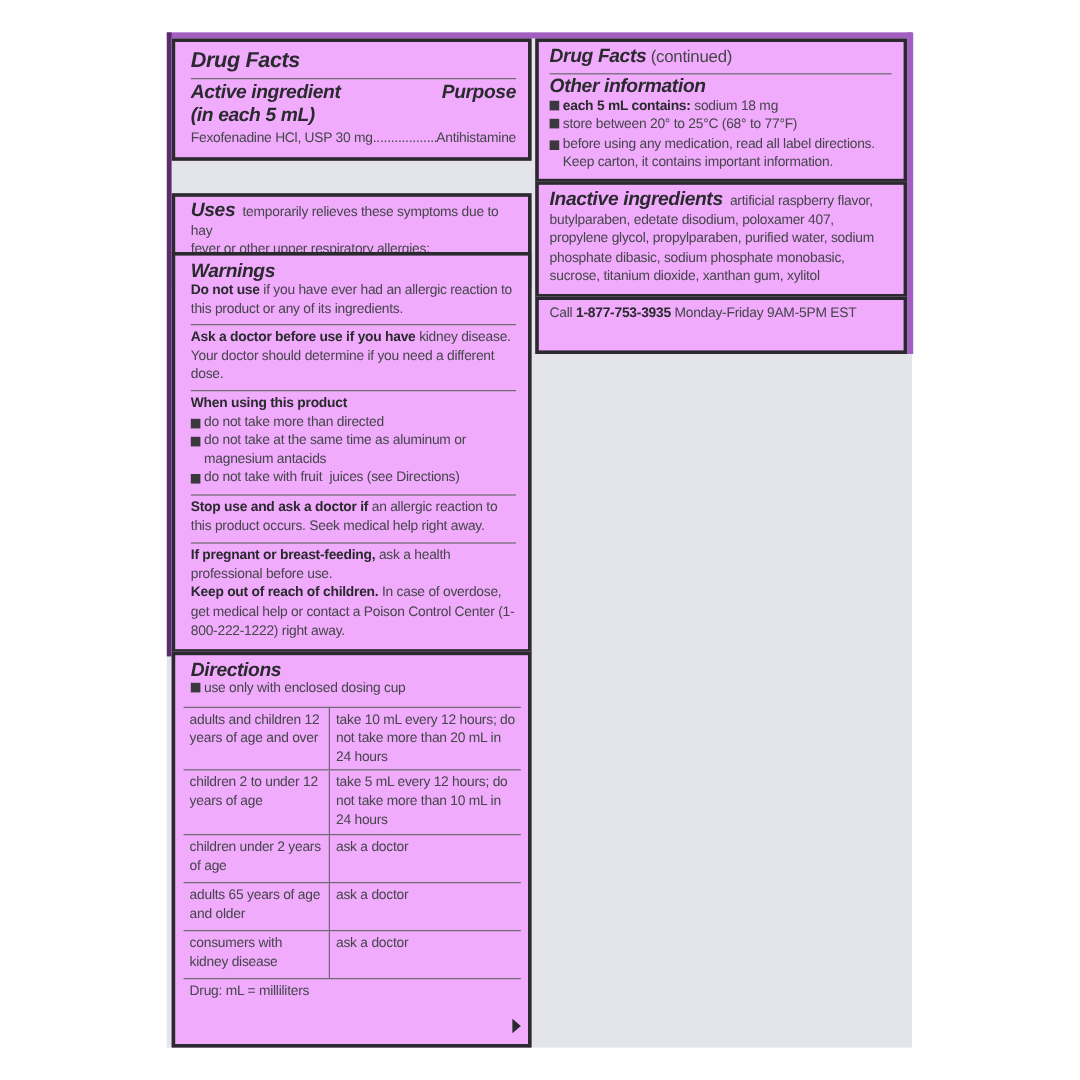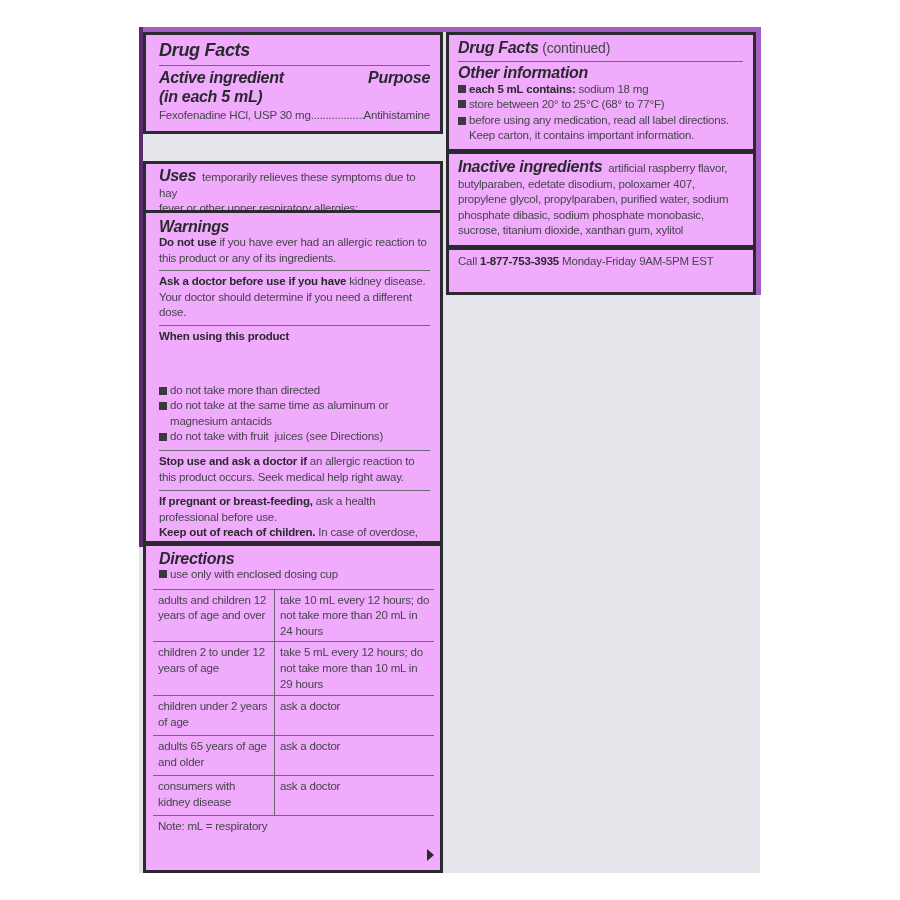--- a/index.html
+++ b/index.html
@@ -65,21 +65,21 @@
 </div>
 
 <div class="box" style="left:143px; top:210px; width:300px; height:334px;">
   <div class="pad txt" style="padding-top:5px;">
     <div class="h-sec" style="line-height:17px;">Warnings</div>
     <div><span class="b">Do not use</span><span> if you have ever had an allergic reaction to this product or any of its ingredients.</span></div>
     <div class="rule" style="margin:4px 0 3px;"></div>
     <div><span class="b">Ask a doctor before use if you have</span><span> kidney disease. Your doctor should determine if you need a different dose.</span></div>
     <div class="rule" style="margin:4px 0 3px;"></div>
     <div class="b">When using this product</div>
-    <div style="display:flex;margin-top:38px;">
+    <div style="display:flex;">
         <span class="bul" style="margin-top:4px; flex:none;"></span>
         <span>do not take more than directed</span>
       </div>
     <div style="display:flex;">
         <span class="bul" style="margin-top:4px; flex:none;"></span>
         <span style="padding-right:40px;">do not take at the same time as aluminum or magnesium antacids</span>
       </div>
     <div style="display:flex;">
         <span class="bul" style="margin-top:4px; flex:none;"></span>
         <span style="white-space:pre;">do not take with fruit  juices (see Directions)</span>
@@ -99,36 +99,36 @@
       <div><span class="bul"></span><span>use only with enclosed dosing cup</span></div>
     </div>
     <table class="dir" style="margin-top:6px;">
       <tbody>
           <tr style="height:52px;">
             <td class="c1">adults and children 12 years of age and over</td>
             <td>take 10 mL every 12 hours; do not take more than 20 mL in 24 hours</td>
           </tr>
       <tr style="height:54px;">
             <td class="c1">children 2 to under 12 years of age</td>
-            <td>take 5 mL every 12 hours; do not take more than 10 mL in 29 hours</td>
+            <td>take 5 mL every 12 hours; do not take more than 10 mL in 24 hours</td>
           </tr>
       <tr style="height:40px;">
             <td class="c1">children under 2 years of age</td>
             <td>ask a doctor</td>
           </tr>
       <tr style="height:40px;">
             <td class="c1">adults 65 years of age and older</td>
             <td>ask a doctor</td>
           </tr>
       <tr style="height:40px;">
             <td class="c1">consumers with kidney disease</td>
             <td>ask a doctor</td>
           </tr>
       <tr>
-            <td colspan="2">Note: mL = respiratory</td>
+            <td colspan="2">Drug: mL = milliliters</td>
           </tr>
     </tbody>
       </table>
   </div>
   <div class="arrow"></div>
 </div>
 
 <div class="box" style="left:446px; top:32px; width:310px; height:120px;">
   <div class="pad txt" style="padding-top:5px; padding-left:9px;">
     <div><span class="h-sec">Drug Facts</span><span style="font-size:14px;"> (continued)</span></div>

